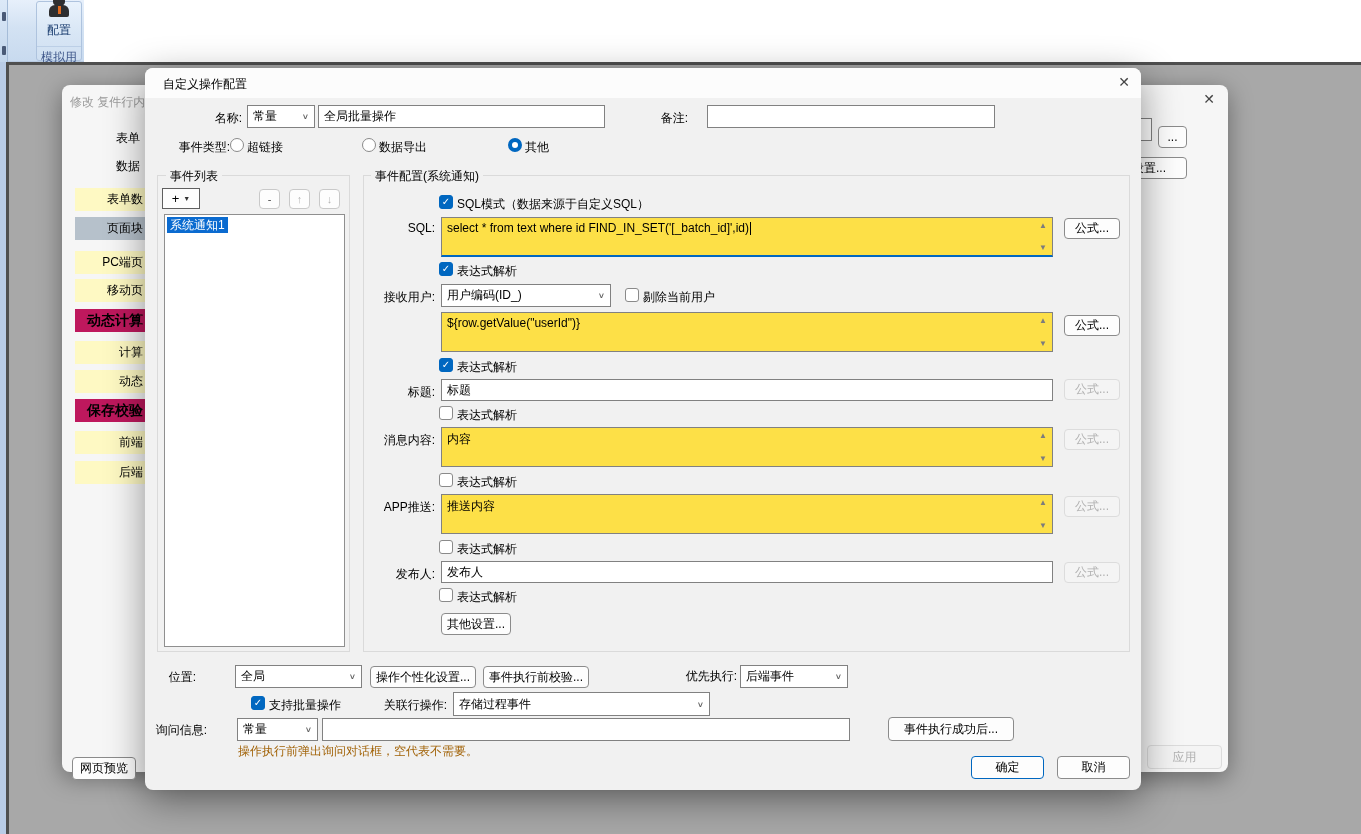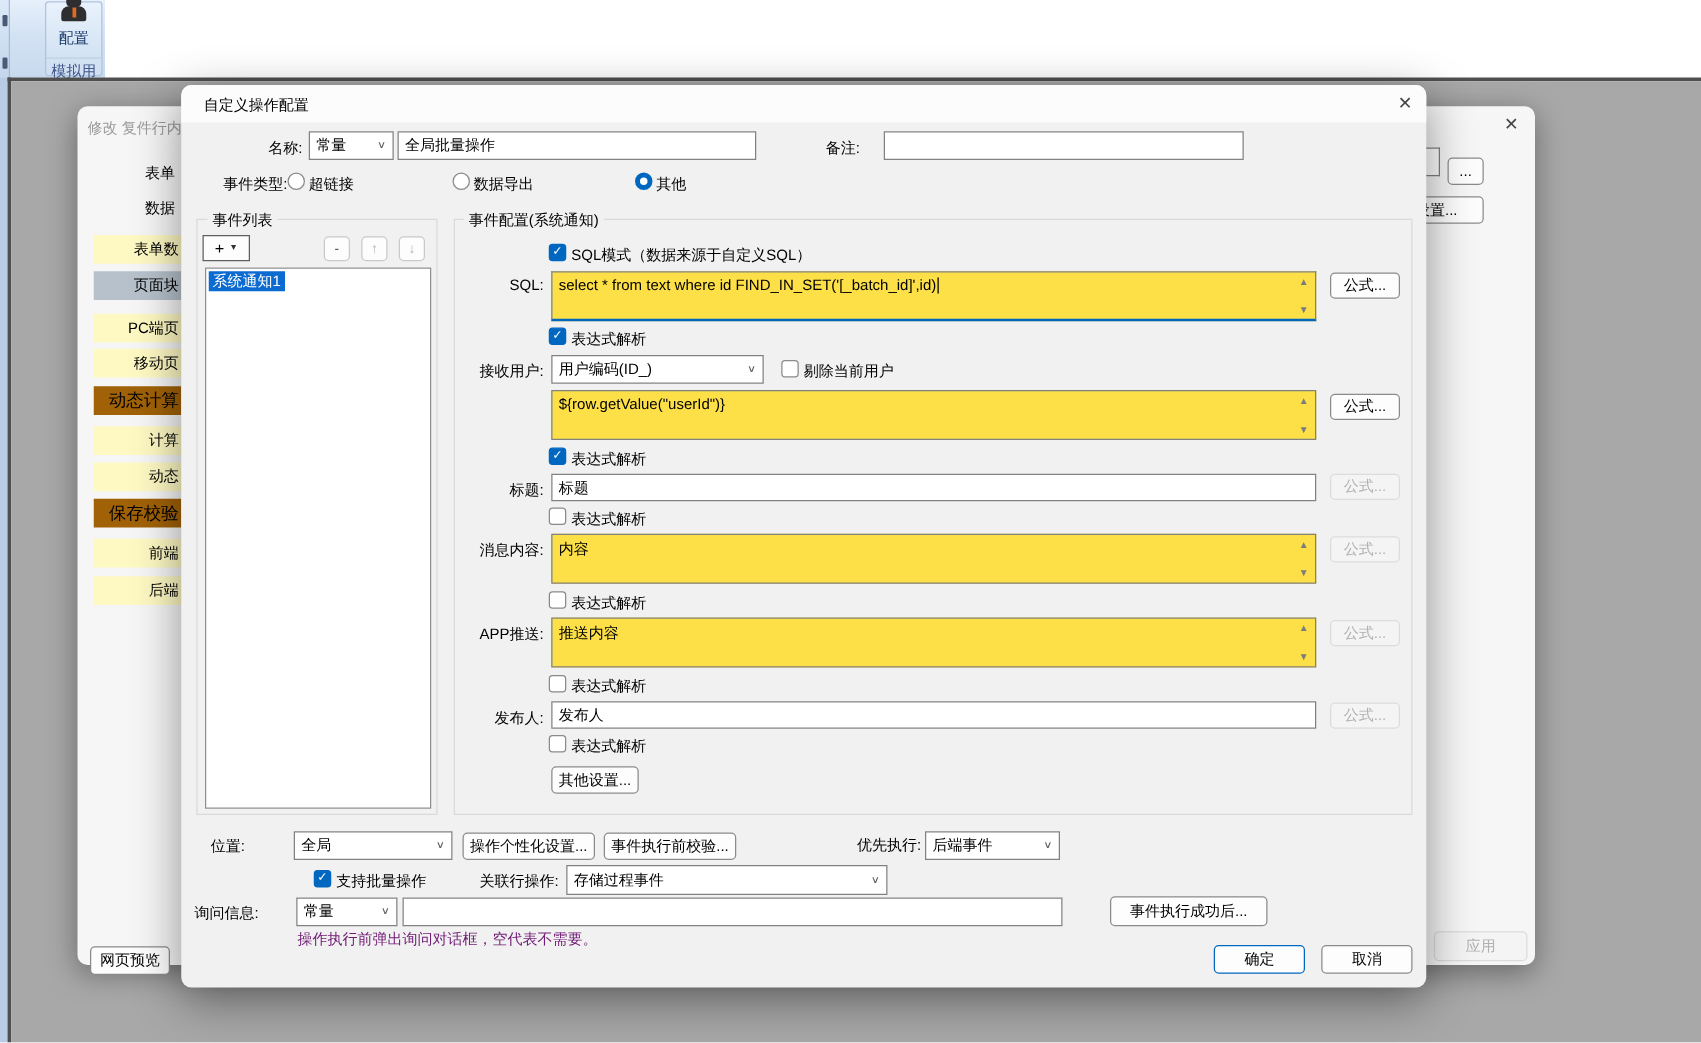--- a/index.html
+++ b/index.html
@@ -77,28 +77,28 @@
   .listbox { background:#fff; border:1px solid #8f8f8f; overflow:hidden; }
   .list-item { display:inline-block; margin:2px 0 0 2px; padding:0 3px; line-height:16px; }
   .list-item.selected { background:#0b6bd0; color:#fff; }
 
   
   .sidebar-clip { overflow:hidden; }
   .sb-row { position:absolute; left:13px; width:70px; height:23px; line-height:23px;
     text-align:right; padding-right:2px; white-space:nowrap; }
   .sb-band { background:#fef9c3; }
   .sb-selected { background:#b6c1cb; }
-  .sb-header { font-weight:normal; font-size:14px; background:#a16207; }
+  .sb-header { font-weight:bold; font-size:14px; background:#be185d; }
   .titletext { color:#9b9b9b; white-space:nowrap; overflow:hidden; }
   .closex { color:#444; font-size:14px; line-height:16px; text-align:center; }
 
   .dialog { background:#f1f1f1; border-radius:8px; box-shadow:0 10px 38px rgba(0,0,0,.42); }
   .dialog-titlebar { position:absolute; left:0; top:0; width:100%; height:30px; background:#fcfcfc;
     border-radius:8px 8px 0 0; }
-  .hint { color:#701a75; }
+  .hint { color:#a16207; }
 </style>
 </head>
 <body>
 
 <div class="abs topbar">
   <div class="abs rib-area">
     <div class="abs rib-strip">
       <span class="rib-mark" style="top:12px"></span>
       <span class="rib-mark" style="top:46px"></span>
     </div>

